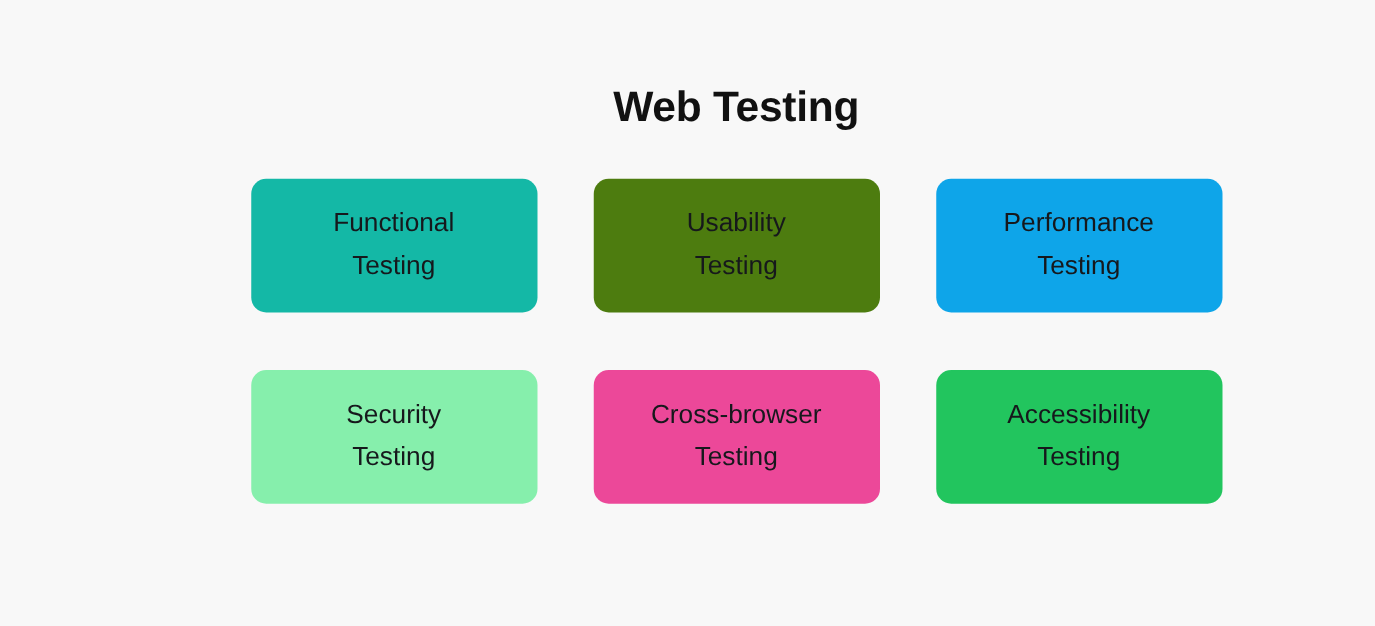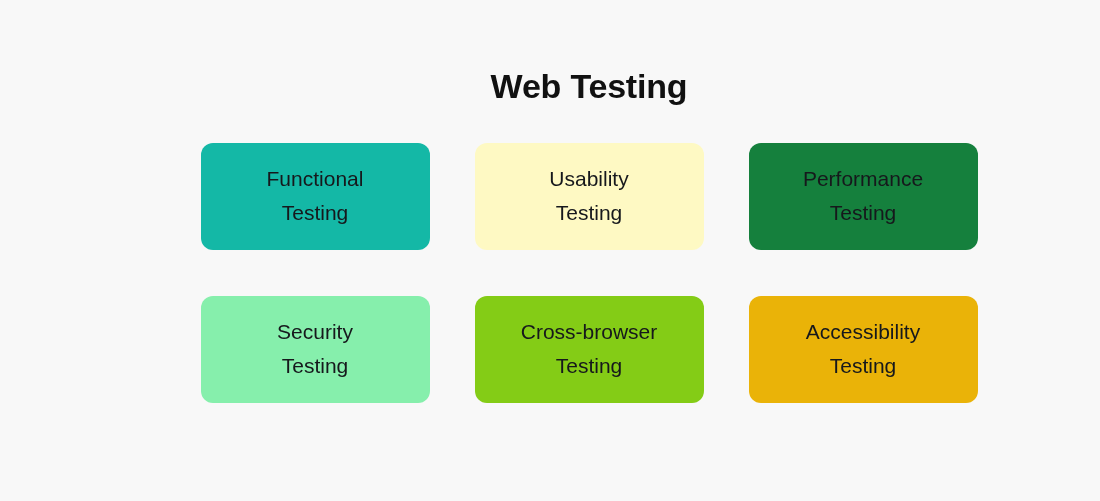--- a/index.html
+++ b/index.html
@@ -65,39 +65,39 @@
 
   <div class="page-title" style="color: rgb(17, 17, 17);">Web Testing</div>
 
   <div class="card-grid">
 
     <div class="card" style="background: #14b8a6;">
       <span class="card-line" style="color: rgb(22, 24, 28);">Functional</span>
       <span class="card-line" style="color: rgb(22, 24, 28);">Testing</span>
     </div>
 
-    <div class="card" style="background: #fef9c3;">
+    <div class="card" style="background: #4d7c0f;">
       <span class="card-line" style="color: rgb(22, 24, 28);">Usability</span>
       <span class="card-line" style="color: rgb(22, 24, 28);">Testing</span>
     </div>
 
-    <div class="card" style="background: #15803d;">
+    <div class="card" style="background: #0ea5e9;">
       <span class="card-line" style="color: rgb(22, 24, 28);">Performance</span>
       <span class="card-line" style="color: rgb(22, 24, 28);">Testing</span>
     </div>
 
     <div class="card" style="background: #86efac;">
       <span class="card-line" style="color: rgb(22, 24, 28);">Security</span>
       <span class="card-line" style="color: rgb(22, 24, 28);">Testing</span>
     </div>
 
-    <div class="card" style="background: #84cc16;">
+    <div class="card" style="background: #ec4899;">
       <span class="card-line" style="color: rgb(22, 24, 28);">Cross-browser</span>
       <span class="card-line" style="color: rgb(22, 24, 28);">Testing</span>
     </div>
 
-    <div class="card" style="background: #eab308;">
+    <div class="card" style="background: #22c55e;">
       <span class="card-line" style="color: rgb(22, 24, 28);">Accessibility</span>
       <span class="card-line" style="color: rgb(22, 24, 28);">Testing</span>
     </div>
 
   </div>
 </div>
 
 </body></html>

